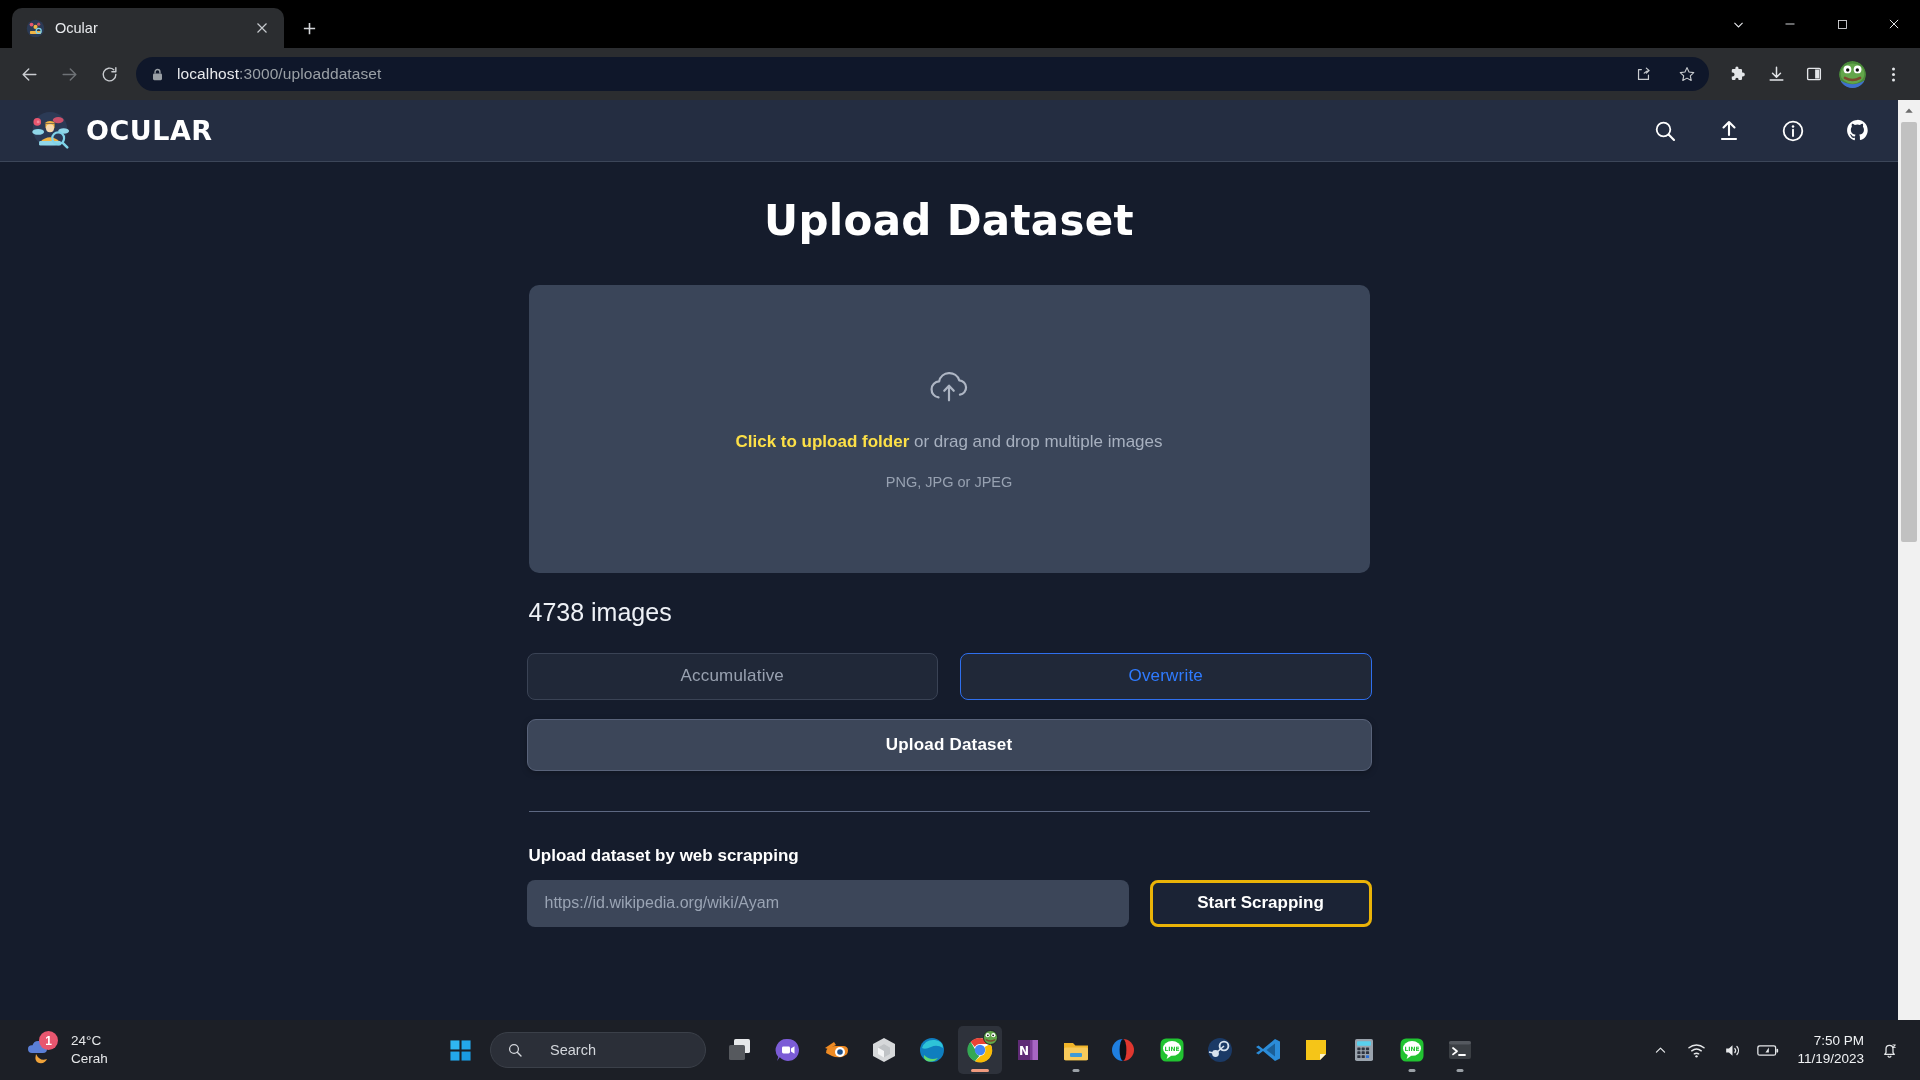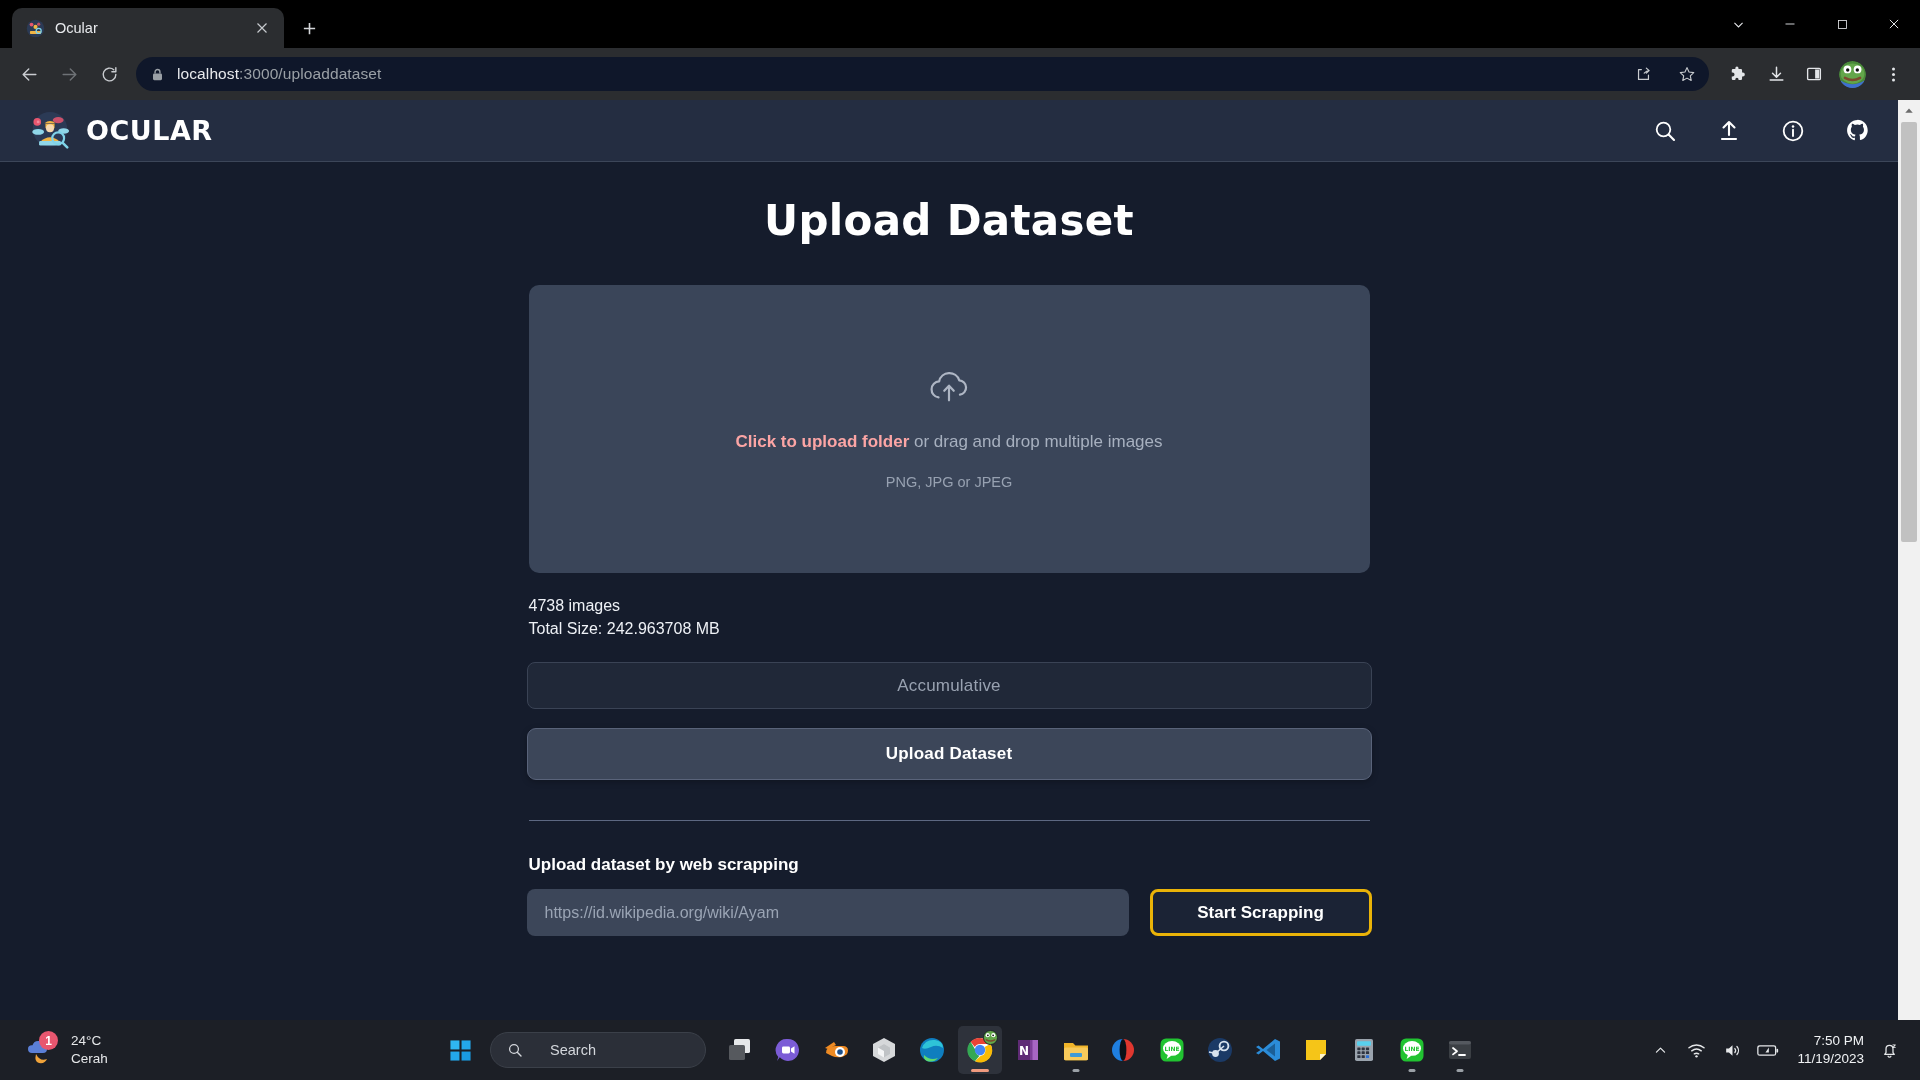--- a/index.html
+++ b/index.html
@@ -58,24 +58,24 @@
     font-family:"DejaVu Sans", sans-serif; margin-bottom:40px;
   }
 
   .dropzone {
     background:#3a4559; border-radius:10px; height:288px;
     display:flex; flex-direction:column; align-items:center; justify-content:center; gap:0;
     margin:0 2px;
   }
   .dz-icon { color:#aeb6c4; margin-bottom:22px; }
   .dz-main { font-size:17px; color:#a7b0bf; }
-  .dz-main b { color:#fca5a5; font-weight:700; }
+  .dz-main b { color:#fde047; font-weight:700; }
   .dz-sub { font-size:14.5px; color:#97a1b1; margin-top:22px; }
 
-  .stats { margin:22px 0 0 2px; color:#eef1f6; font-size:16px; line-height:1.42; }
+  .stats { margin:22px 0 0 2px; color:#eef1f6; font-size:25px; line-height:1.42; }
 
   .modes { display:flex; gap:22px; margin-top:22px; }
   .mode {
     flex:1; height:47px; border-radius:8px; background:#202838; border:1px solid #3a4355;
     display:flex; align-items:center; justify-content:center;
     font-size:17px; color:#98a1b0; letter-spacing:.2px;
   }
   .mode.active { border-color:#2f6fed; color:#2f7bff; }
 
   .upload-btn {
@@ -326,25 +326,25 @@
                 <path d="M13 31 A8.5 8.5 0 0 1 13.6 14.1 A11 11 0 0 1 34.8 13 A7.6 7.6 0 0 1 35.5 28.1" stroke="currentColor" stroke-width="2.3" fill="none" stroke-linecap="round" stroke-linejoin="round"></path>
                 <path d="M24 34 V19 M19 24 L24 18.6 L29 24" stroke="currentColor" stroke-width="2.3" fill="none" stroke-linecap="round" stroke-linejoin="round"></path>
               </svg>
             </span>
             <div class="dz-main"><b>Click to upload folder</b><span> or drag and drop multiple images</span></div>
             <div class="dz-sub">PNG, JPG or JPEG</div>
           </div>
 
           <div class="stats">
             <div>4738 images</div>
-            <div>Total Size: 242.963708 MB</div>
           </div>
 
           <div class="modes">
             <div class="mode">Accumulative</div>
+            <div class="mode active">Overwrite</div>
           </div>
 
           <div class="upload-btn">Upload Dataset</div>
 
           <div class="divider"></div>
 
           <div class="scrap-label">Upload dataset by web scrapping</div>
           <div class="scrap-row">
             <input class="scrap-input" type="text" placeholder="https://id.wikipedia.org/wiki/Ayam" style="">
             <div class="scrap-btn">Start Scrapping</div>

